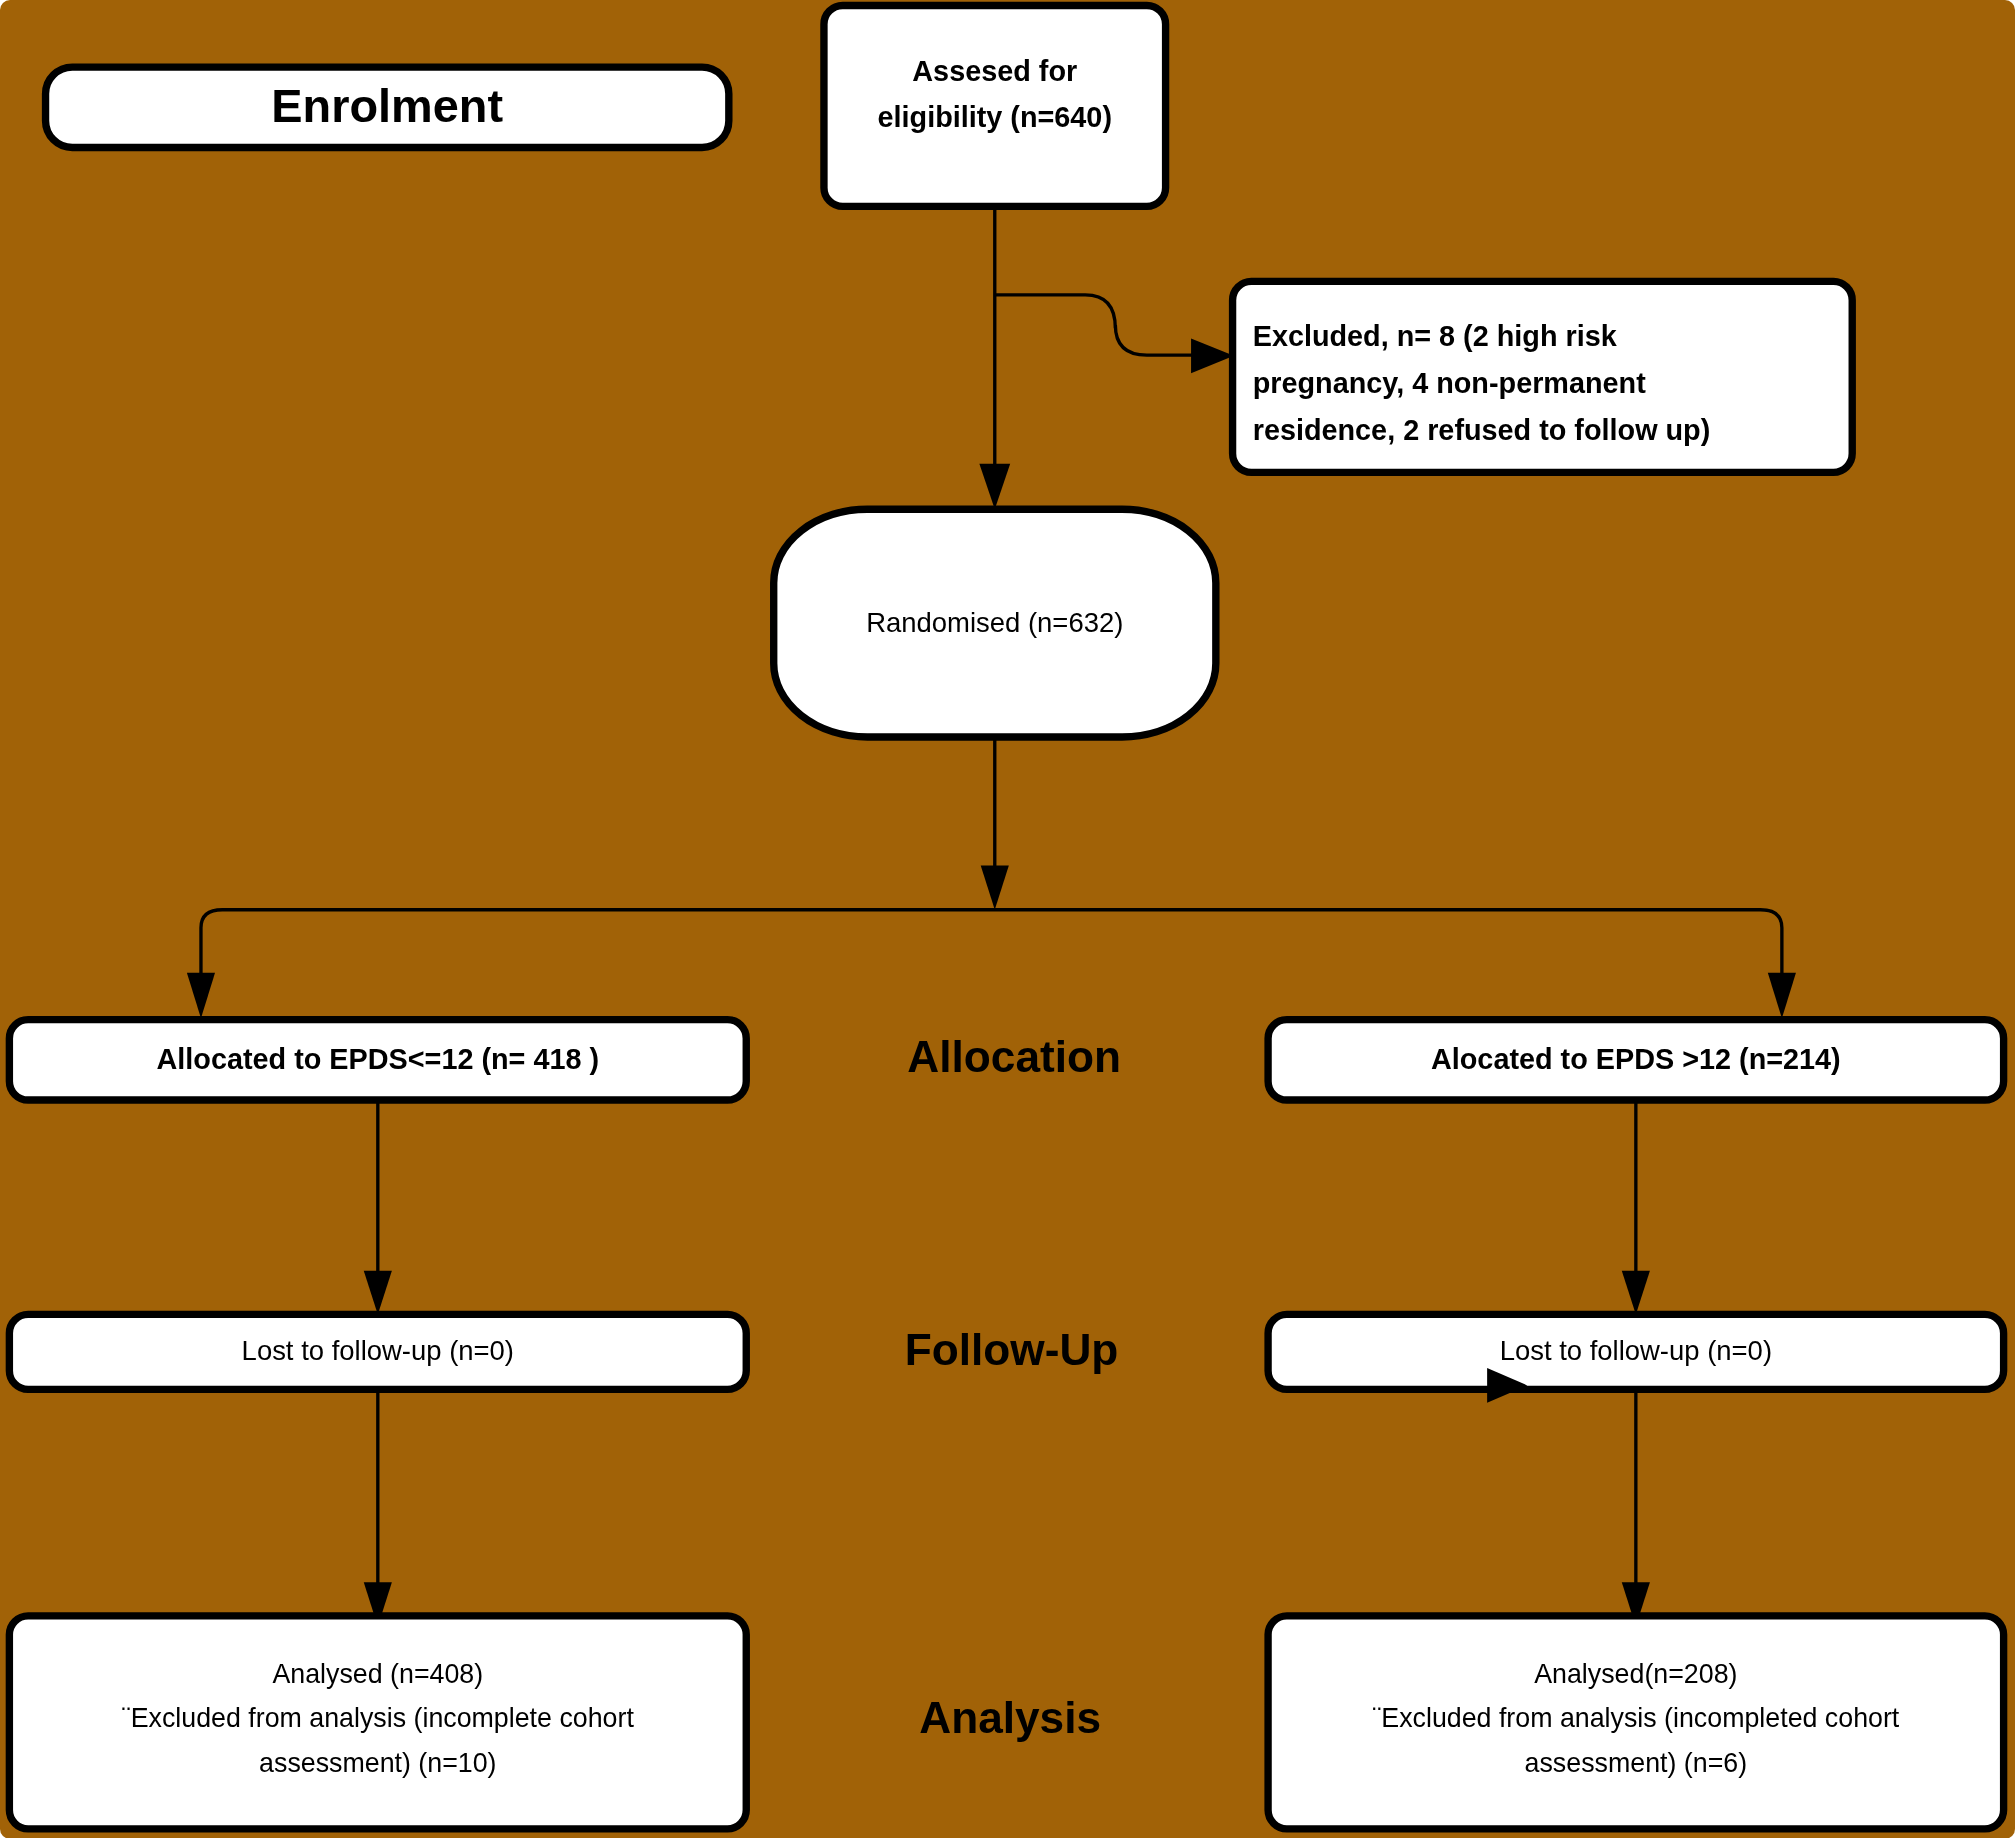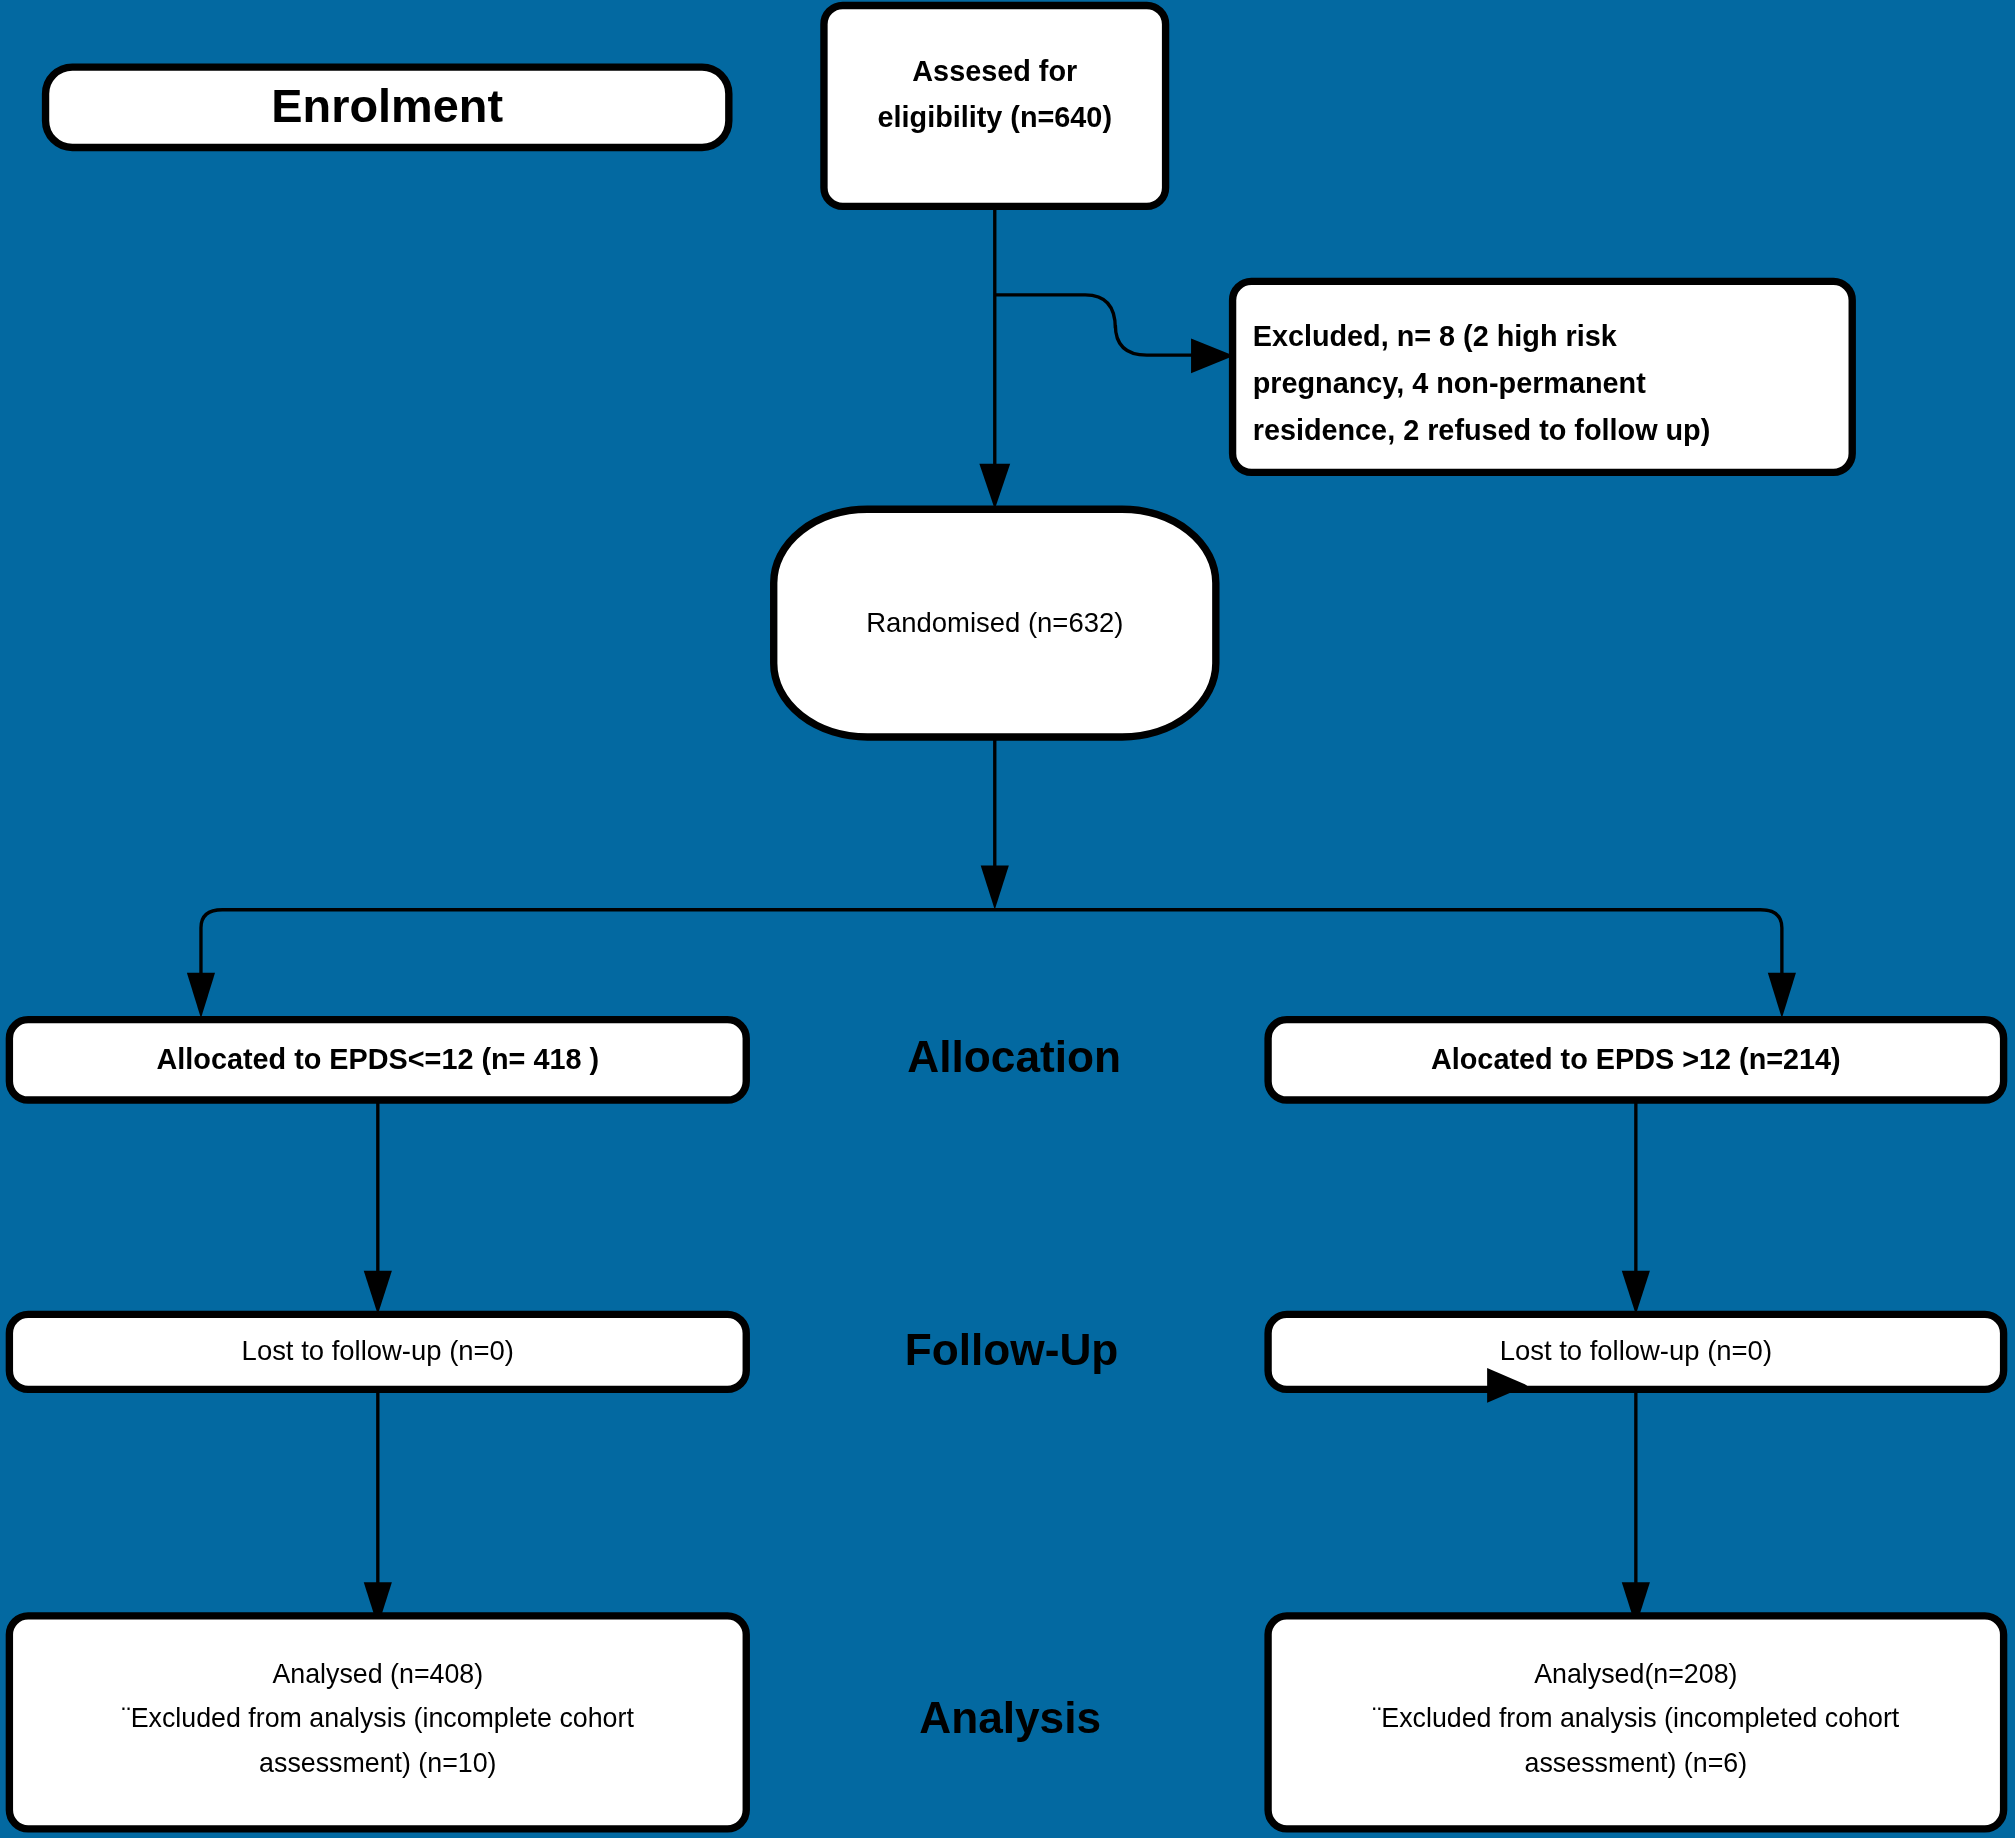--- a/index.html
+++ b/index.html
@@ -4,23 +4,24 @@
 <style>
   html, body {
     margin: 0;
     padding: 0;
     background: #ffffff;
   }
   #page {
     position: relative;
     width: 2015px;
     height: 1839px;
-    background: #0369a1;
+    background: #a16207;
     overflow: hidden;
     font-family: "Liberation Sans", sans-serif;
+    border-radius: 10px;
   }
   svg.flow {
     position: absolute;
     left: 0;
     top: 0;
     width: 2015px;
     height: 1839px;
   }
   .node-box {
     fill: #ffffff;

